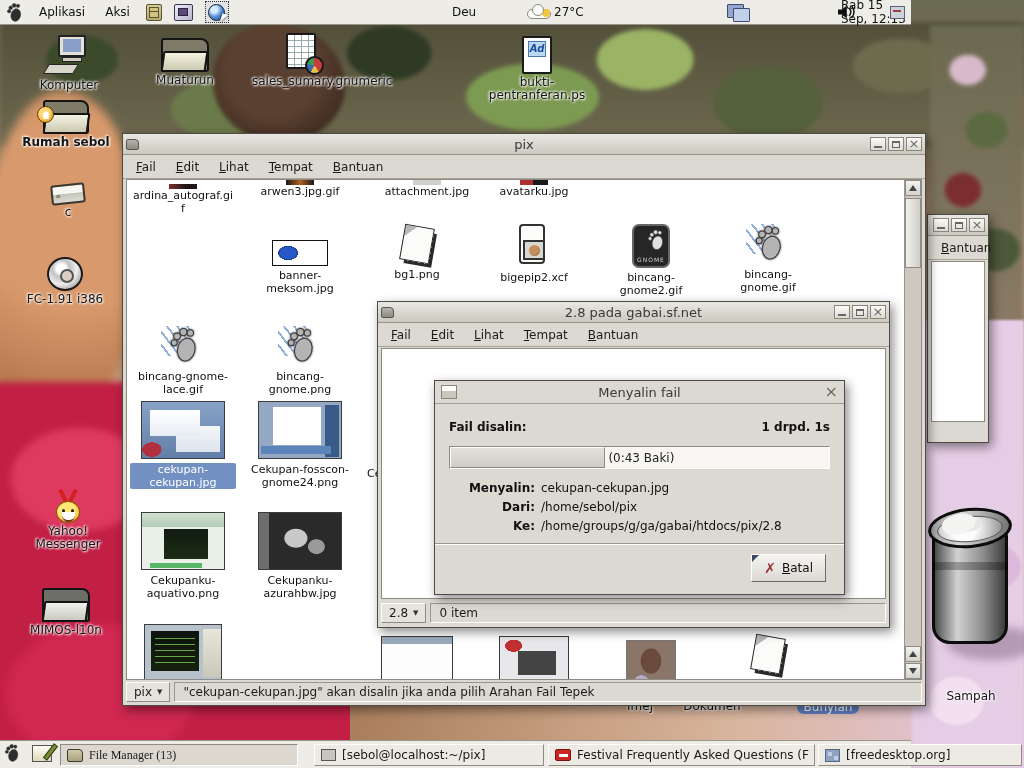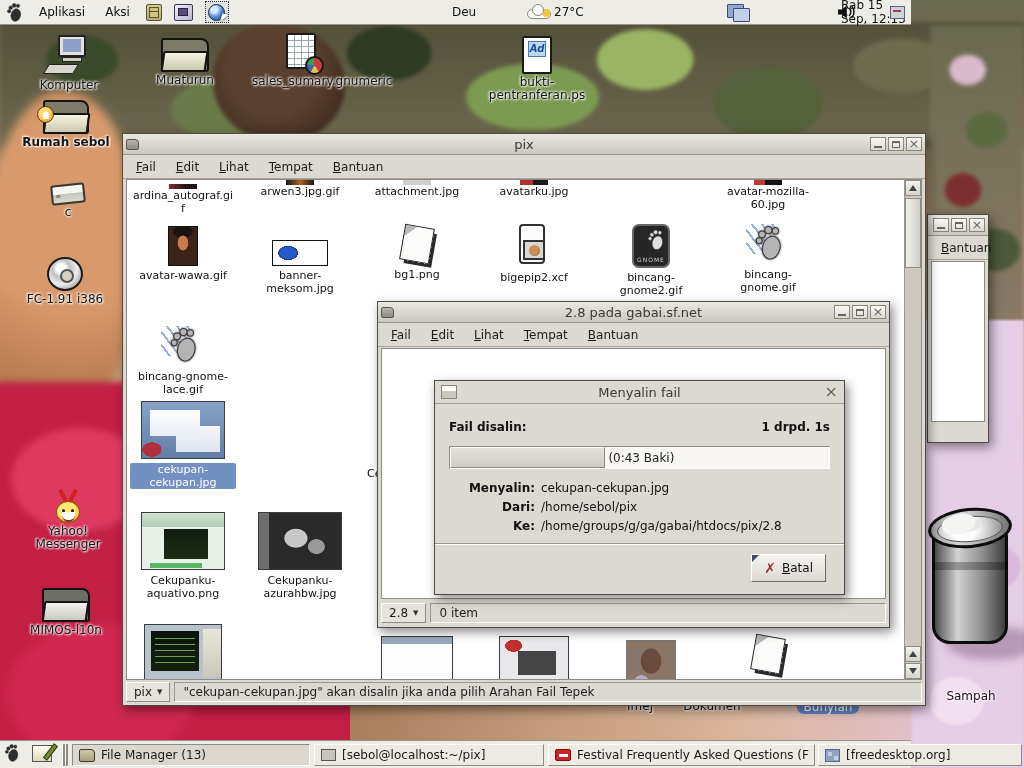--- a/index.html
+++ b/index.html
@@ -456,37 +456,29 @@
   <div class="win-body" style="top:45px;bottom:25px;">
 
     <div class="fcell" style="left:0;top:4px;">
       <div class="sliver" style="background:linear-gradient(90deg,#803030,#201418 60%);"></div>
       <div class="flabel">ardina_autograf.gif</div>
     </div>
     <div class="fcell" style="left:117px;top:0;">
       <div class="sliver" style="background:linear-gradient(90deg,#181818,#b06020 50%,#181818);"></div>
       <div class="flabel">arwen3.jpg.gif</div>
     </div>
-    <div class="fcell" style="left:234px;top:0;">
+    <div class="fcell" style="left:244px;top:0;">
       <div class="sliver" style="background:#cfcfcb;"></div>
       <div class="flabel">attachment.jpg</div>
     </div>
     <div class="fcell" style="left:351px;top:0;">
       <div class="sliver" style="background:linear-gradient(90deg,#b03030 45%,#1a1a1a 46%);"></div>
       <div class="flabel">avatarku.jpg</div>
     </div>
-    <div class="fcell" style="left:585px;top:0;">
-      <div class="sliver" style="background:linear-gradient(90deg,#c03838 40%,#141414 41%);"></div>
-      <div class="flabel">avatar-mozilla-60.jpg</div>
-    </div>
-
-    <div class="fcell" style="left:0;top:46px;">
-      <div class="t-wawa"></div>
-      <div class="flabel" style="margin-top:3px;">avatar-wawa.gif</div>
-    </div>
+
     <div class="fcell" style="left:117px;top:46px;">
       <div class="t-banner"></div>
       <div class="flabel" style="margin-top:3px;">banner-meksom.jpg</div>
     </div>
     <div class="fcell" style="left:234px;top:46px;">
       <div class="art-note"></div>
       <div class="flabel" style="margin-top:6px;">bg1.png</div>
     </div>
     <div class="fcell" style="left:351px;top:44px;">
       <div class="art-xcf">
@@ -514,24 +506,36 @@
     </div>
 
     <div class="fcell" style="left:0;top:144px;">
       <div class="gfoot">
           <svg>
             <use href="#foot"></use>
           </svg>
         </div>
       <div class="flabel" style="margin-top:2px;">bincang-gnome-lace.gif</div>
     </div>
+    <div class="fcell" style="left:117px;top:144px;">
+      <div class="gfoot">
+          <svg>
+            <use href="#foot"></use>
+          </svg>
+        </div>
+      <div class="flabel" style="margin-top:2px;">bincang-gnome.png</div>
+    </div>
 
     <div class="fcell" style="left:0;top:221px;">
       <div class="thumb t-cekupan"></div>
       <div class="flabel selected" style="margin-top:4px;">cekupan-cekupan.jpg</div>
+    </div>
+    <div class="fcell" style="left:117px;top:221px;">
+      <div class="thumb t-fosscon"></div>
+      <div class="flabel" style="margin-top:4px;">Cekupan-fosscon-gnome24.png</div>
     </div>
     <div class="fcell" style="left:238px;top:287px;width:40px;text-align:left;">
       <div class="flabel">Ce</div>
     </div>
 
     <div class="fcell" style="left:0;top:332px;">
       <div class="thumb t-aquativo"></div>
       <div class="flabel" style="margin-top:4px;">Cekupanku-aquativo.png</div>
     </div>
     <div class="fcell" style="left:117px;top:332px;">
@@ -679,21 +683,21 @@
 <div class="panel" id="panel-bottom">
   <div class="panel-item" style="left:4px;">
     <svg class="foot-sm" style="width:16px;height:18px;">
         <use href="#foot"></use>
       </svg>
   </div>
   <div class="panel-item" style="left:32px;">
     <span class="icon-notes"></span>
   </div>
   <div class="handle" style="left:62px;"></div>
-  <div class="task pressed" style="left:72px;width:238px;">
+  <div class="task pressed" style="left:60px;width:238px;font-family:Liberation Serif, serif;">
     <span class="ticon ticon-fm"></span>
     <span>File Manager (13)</span>
   </div>
   <div class="task" style="left:548px;width:267px;">
     <span class="ticon ticon-fest"></span>
     <span>Festival Frequently Asked Questions (F</span>
   </div>
   <div class="task" style="left:314px;width:230px;">
     <span class="ticon ticon-term"></span>
     <span>[sebol@localhost:~/pix]</span>

